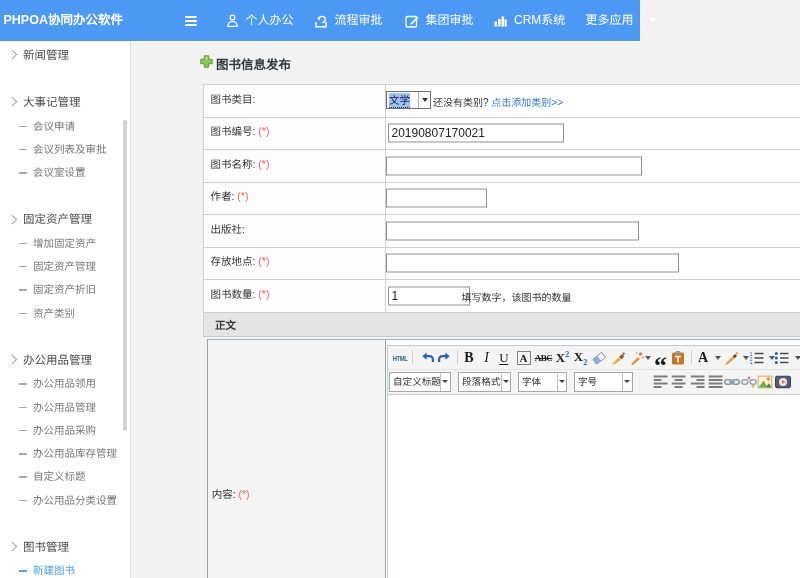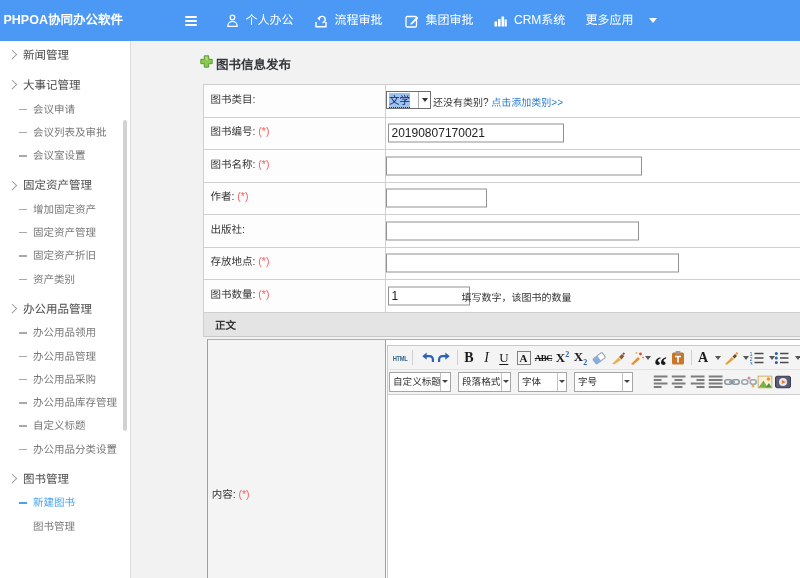--- a/index.html
+++ b/index.html
@@ -1,31 +1,31 @@
 <!DOCTYPE html>
 <html lang="zh-CN"><head>
 <meta charset="utf-8">
 <style>
 html,body{margin:0;padding:0;}
 body{width:800px;height:578px;overflow:hidden;position:relative;
  font-family:"Liberation Sans",sans-serif;background:#f2f2f2;}
 .abs{position:absolute;}
 
-#topbar{position:absolute;left:0;top:0;width:800px;height:41px;background:#4b99f5;}
+#topbar{position:absolute;left:0;top:0;width:640px;height:41px;background:#4b99f5;}
 #brand{position:absolute;left:3.5px;top:0;line-height:41px;color:#fff;font-size:12.5px;font-weight:bold;letter-spacing:0px;}
 .nav-t{position:absolute;top:0;line-height:41px;color:#fff;font-size:12px;}
 .nav-i{position:absolute;top:14px;}
 
 #ham div{width:12px;height:2px;background:#fff;margin-bottom:1.9px;border-radius:1px;}
 
 #sidebar{position:absolute;left:0;top:41px;width:130px;height:537px;background:#fff;border-right:1px solid #dcdcdc;}
 #thumb{position:absolute;left:123px;top:79px;width:4px;height:311px;background:#d2d2d2;border-radius:2px;}
 #menu{padding-top:3px;}
 .mi{height:23.3px;line-height:23.3px;position:relative;white-space:nowrap;}
-.mp{margin-top:7px;}
+.mp{margin-top:24px;}
 .mp0{margin-top:0;}
 .mp .t,.mp0 .t{position:absolute;left:23px;font-size:11.5px;color:#4c4c4c;}
 .ms .t{position:absolute;left:33px;font-size:10.5px;color:#777;}
 .chev{position:absolute;left:9px;top:7.2px;width:5.5px;height:5.5px;border-top:1.4px solid #9a9a9a;border-right:1.4px solid #9a9a9a;transform:rotate(45deg);}
 .dash{position:absolute;left:19px;top:11px;width:7.5px;height:1.4px;background:#a9a9a9;}
 .mact .t{color:#3b9fe8;}
 .mact .chev{border-color:#3b9fe8;}
 .sact .t{color:#4aa3ea;}
 .sact .dash{background:#4aa3ea;}
 

